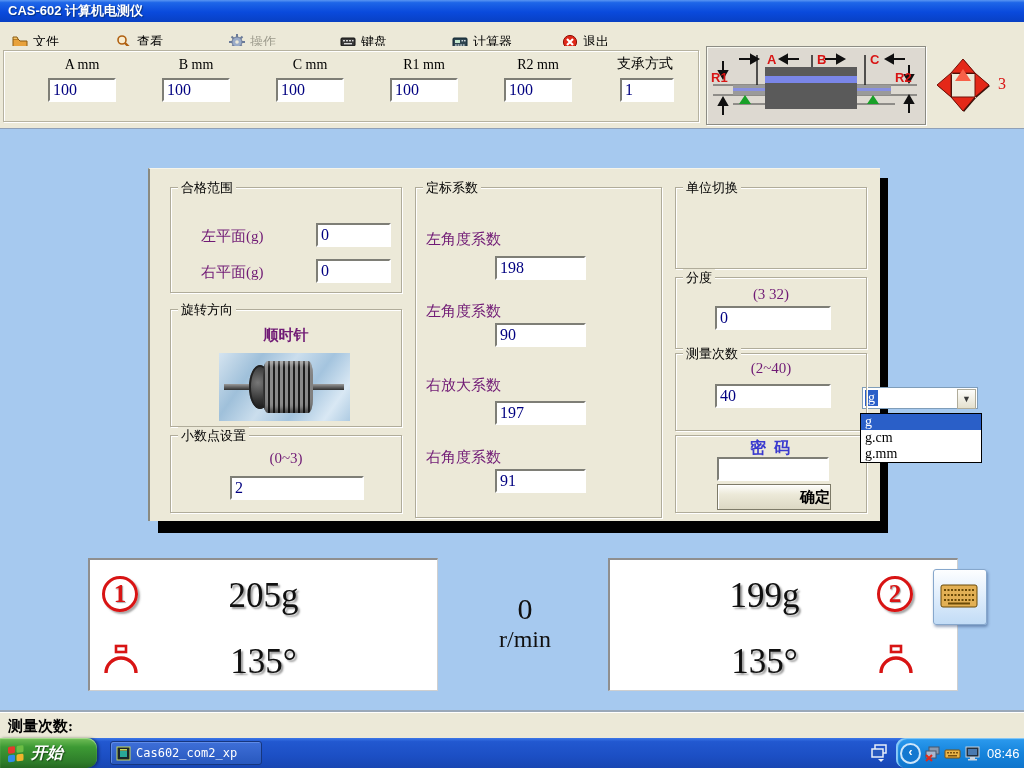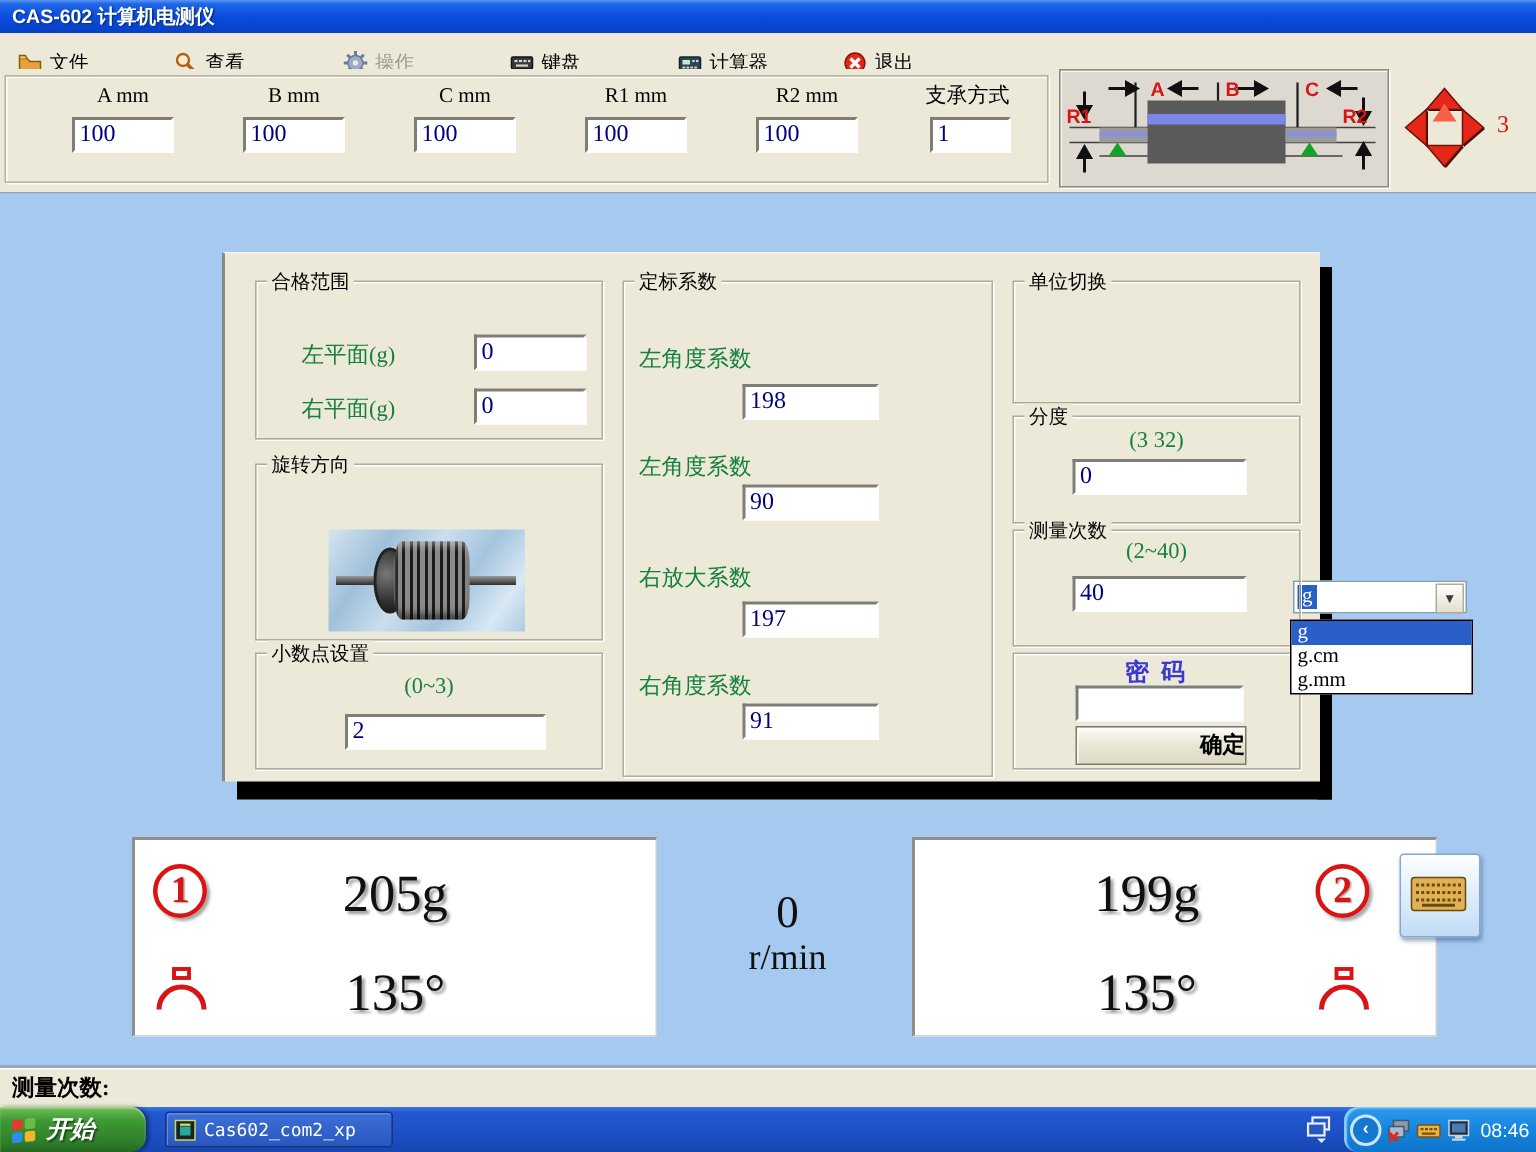--- a/index.html
+++ b/index.html
@@ -28,21 +28,21 @@
   #diagrampanel{left:706px;top:46px;width:218px;height:77px;background:#DDD9D1;
     border:1px solid #8c8c84;box-shadow:inset 1px 1px 0 #f8f8f0,1px 1px 0 #fff;}
 
   
   #dialog{left:148px;top:168px;width:730px;height:352px;background:#ECE9D8;border-left:2px solid #8A8A80;border-top:1px solid #F6F4EA;}
   #dlg-shadow-r{left:878px;top:178px;width:10px;height:355px;background:#000;}
   #dlg-shadow-b{left:158px;top:520px;width:730px;height:13px;background:#000;}
 
   .gb{position:absolute;border:1px solid #B0AC9A;box-shadow:1px 1px 0 #fff,inset 1px 1px 0 #fff;}
   .gb .legend{position:absolute;top:-9px;left:7px;background:#ECE9D8;padding:0 3px;font-size:13px;color:#000;white-space:nowrap;}
-  .blue-label{color:#15803d;font-size:15px;white-space:nowrap;font-family:"Liberation Serif",serif;}
+  .blue-label{color:#701a75;font-size:15px;white-space:nowrap;font-family:"Liberation Serif",serif;}
 
   
   .combo{left:712px;top:218px;width:116px;height:22px;background:#fff;border:1px solid #7F9DB9;box-sizing:border-box;}
   .combo .sel{position:absolute;left:2px;top:2px;padding:0 3px;background:#2A5FC8;color:#fff;font-size:14px;line-height:16px;font-family:"Liberation Serif",serif;}
   .combo .btn{position:absolute;right:1px;top:1px;width:17px;height:18px;background:linear-gradient(180deg,#FDFDFB,#E4E0CE);border:1px solid #B0AC9A;
               font-size:9px;line-height:18px;text-align:center;color:#3a3a3a;}
   .droplist{left:710px;top:244px;width:120px;height:48px;background:#fff;border:1px solid #000;z-index:6;}
   .dropitem{height:16px;font-size:14px;line-height:16px;padding-left:4px;color:#000;font-family:"Liberation Serif",serif;}
   .dropitem.selected{background:#2A5FC8;color:#fff;}
 
@@ -267,20 +267,21 @@
     <div class="gb" style="left:20px;top:18px;width:230px;height:104px">
       <span class="legend">合格范围</span>
       <div class="abs blue-label" style="left:30px;top:39px">左平面(g)</div>
       <input class="abs tbox" style="left: 145px; top: 35px; width: 75px;" value="0">
       <div class="abs blue-label" style="left:30px;top:75px">右平面(g)</div>
       <input class="abs tbox" style="left: 145px; top: 71px; width: 75px;" value="0">
     </div>
 
     <div class="gb" style="left:20px;top:140px;width:230px;height:116px">
       <span class="legend">旋转方向</span>
+      <div class="abs blue-label" style="left:0;top:16px;width:100%;text-align:center;font-weight:bold">顺时针</div>
     </div>
     <div class="abs" id="rotorimg" style="left:69px;top:184px">
       <div class="shaft"></div>
       <div class="disc"></div>
       <div class="drum"></div>
     </div>
 
     <div class="gb" style="left:20px;top:266px;width:230px;height:76px">
       <span class="legend">小数点设置</span>
       <div class="abs blue-label" style="left:0;top:14px;width:100%;text-align:center">(0~3)</div>

